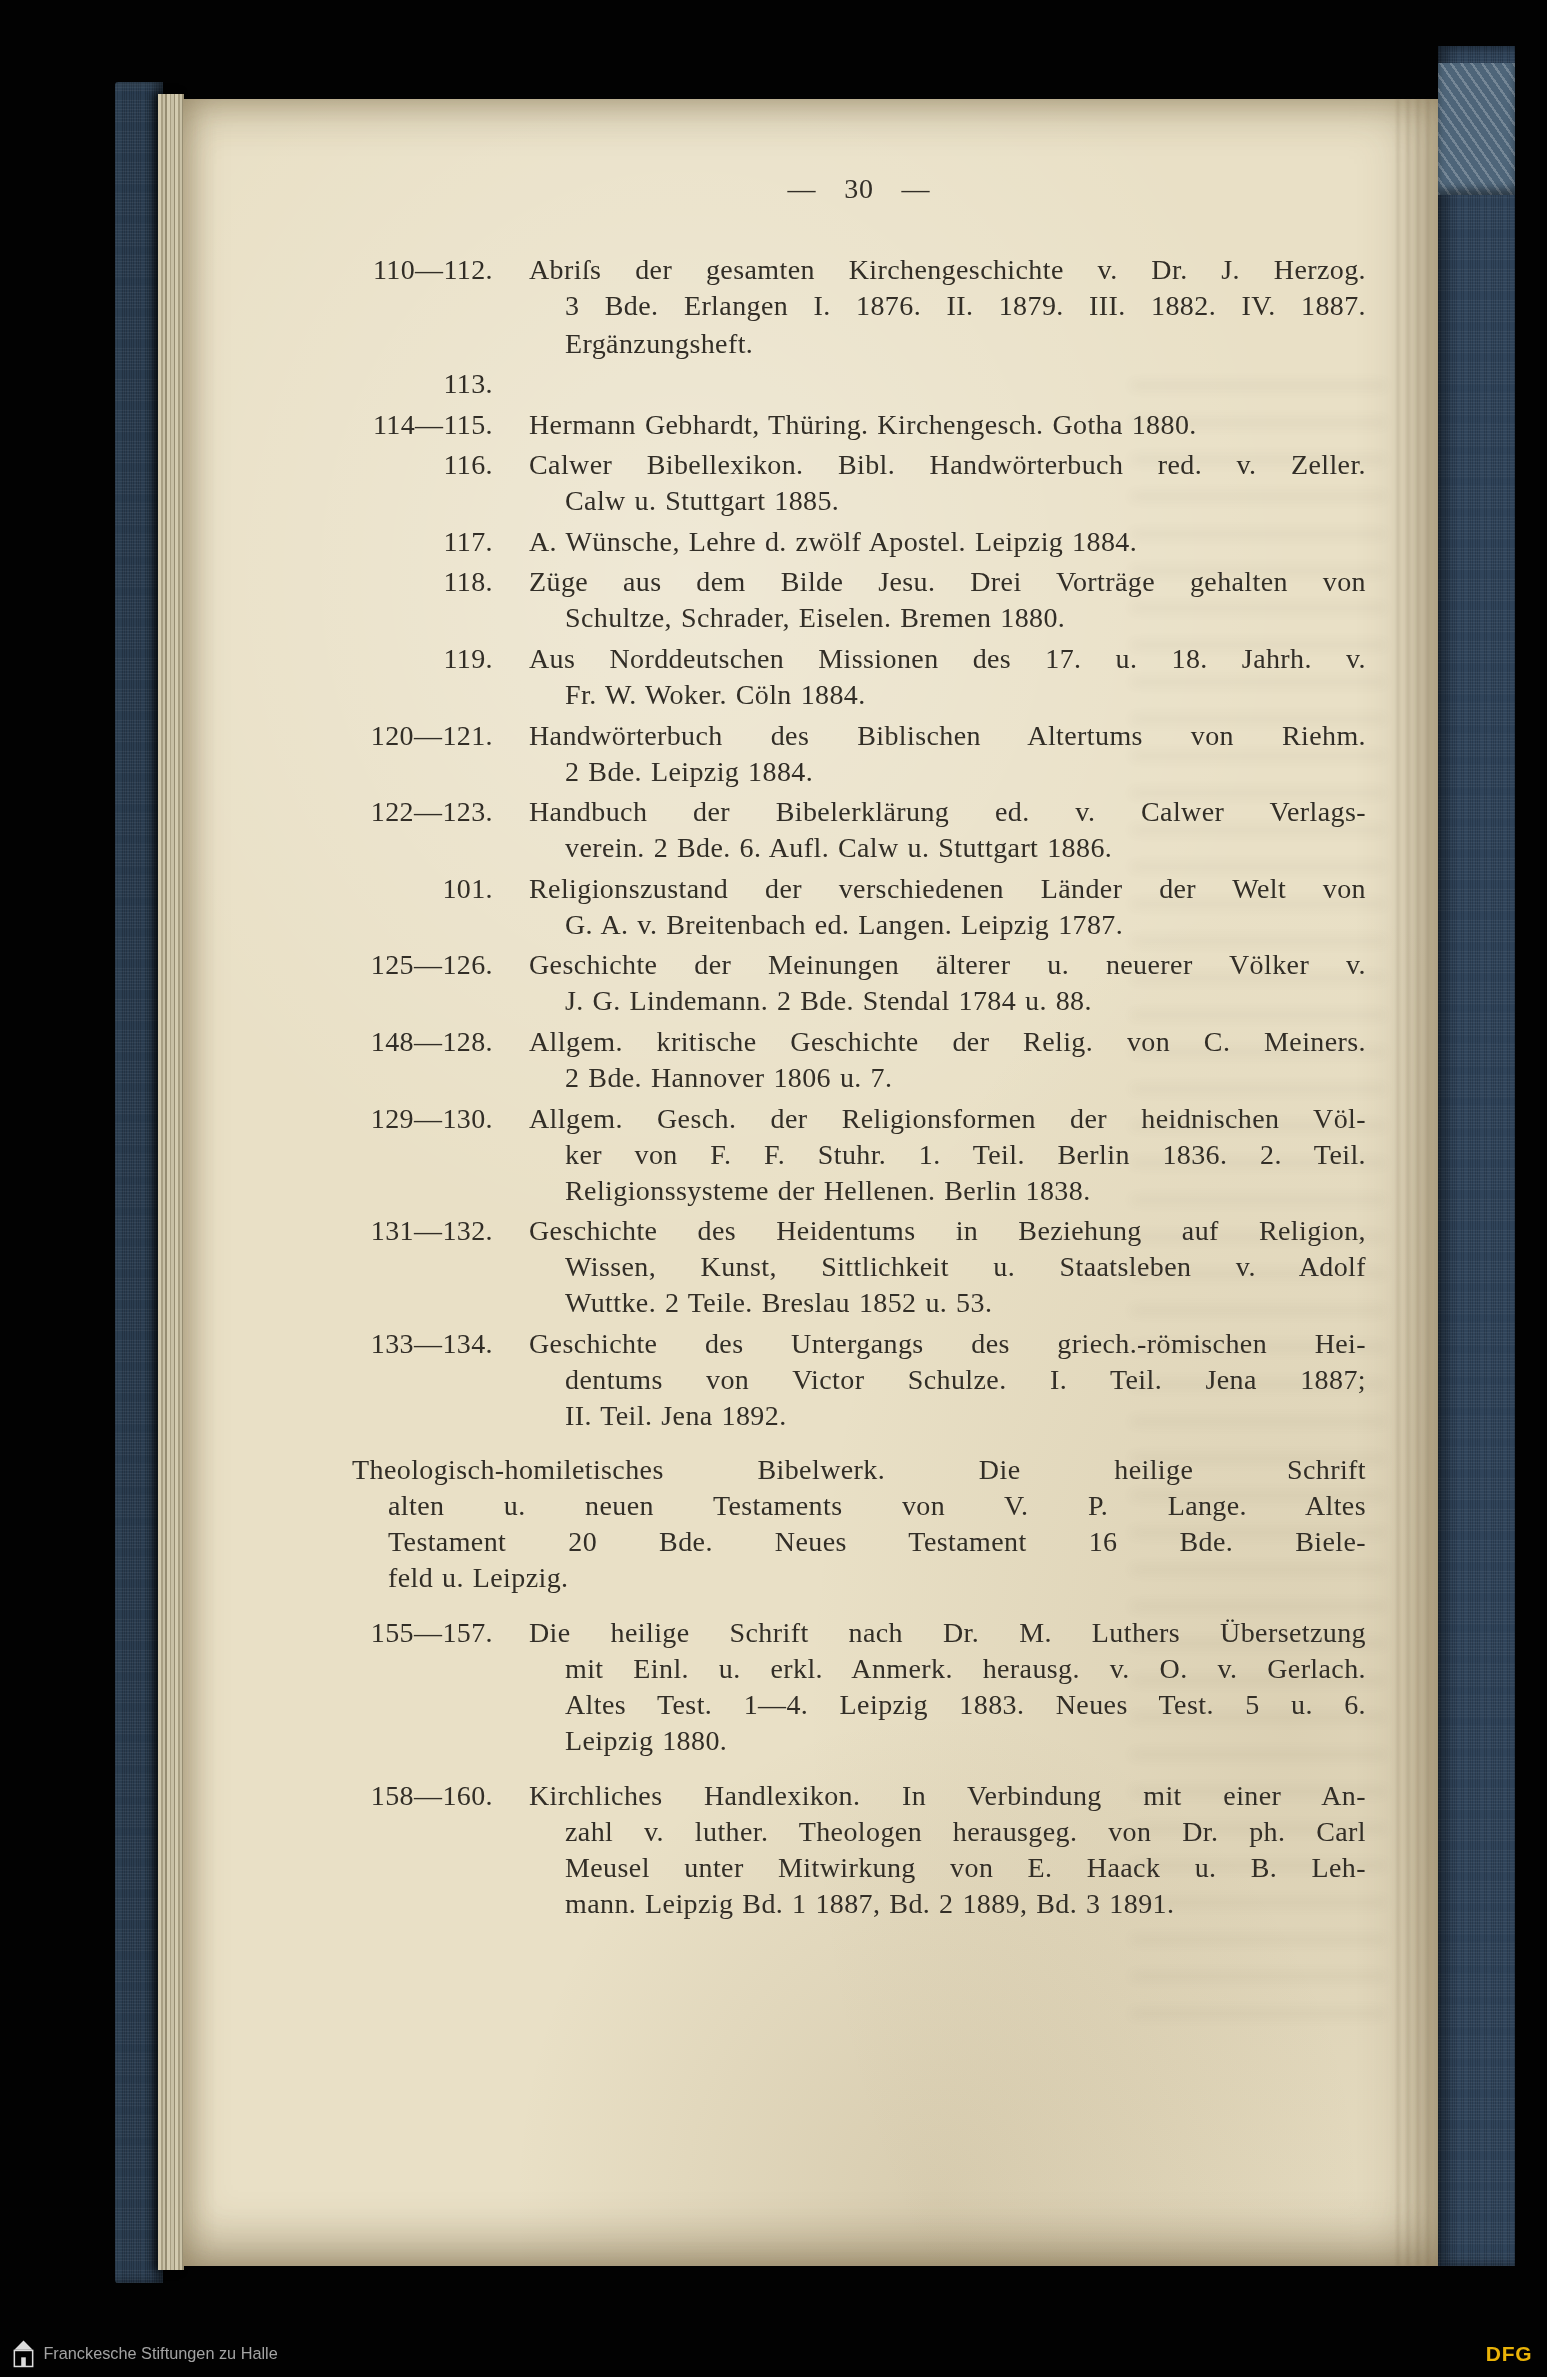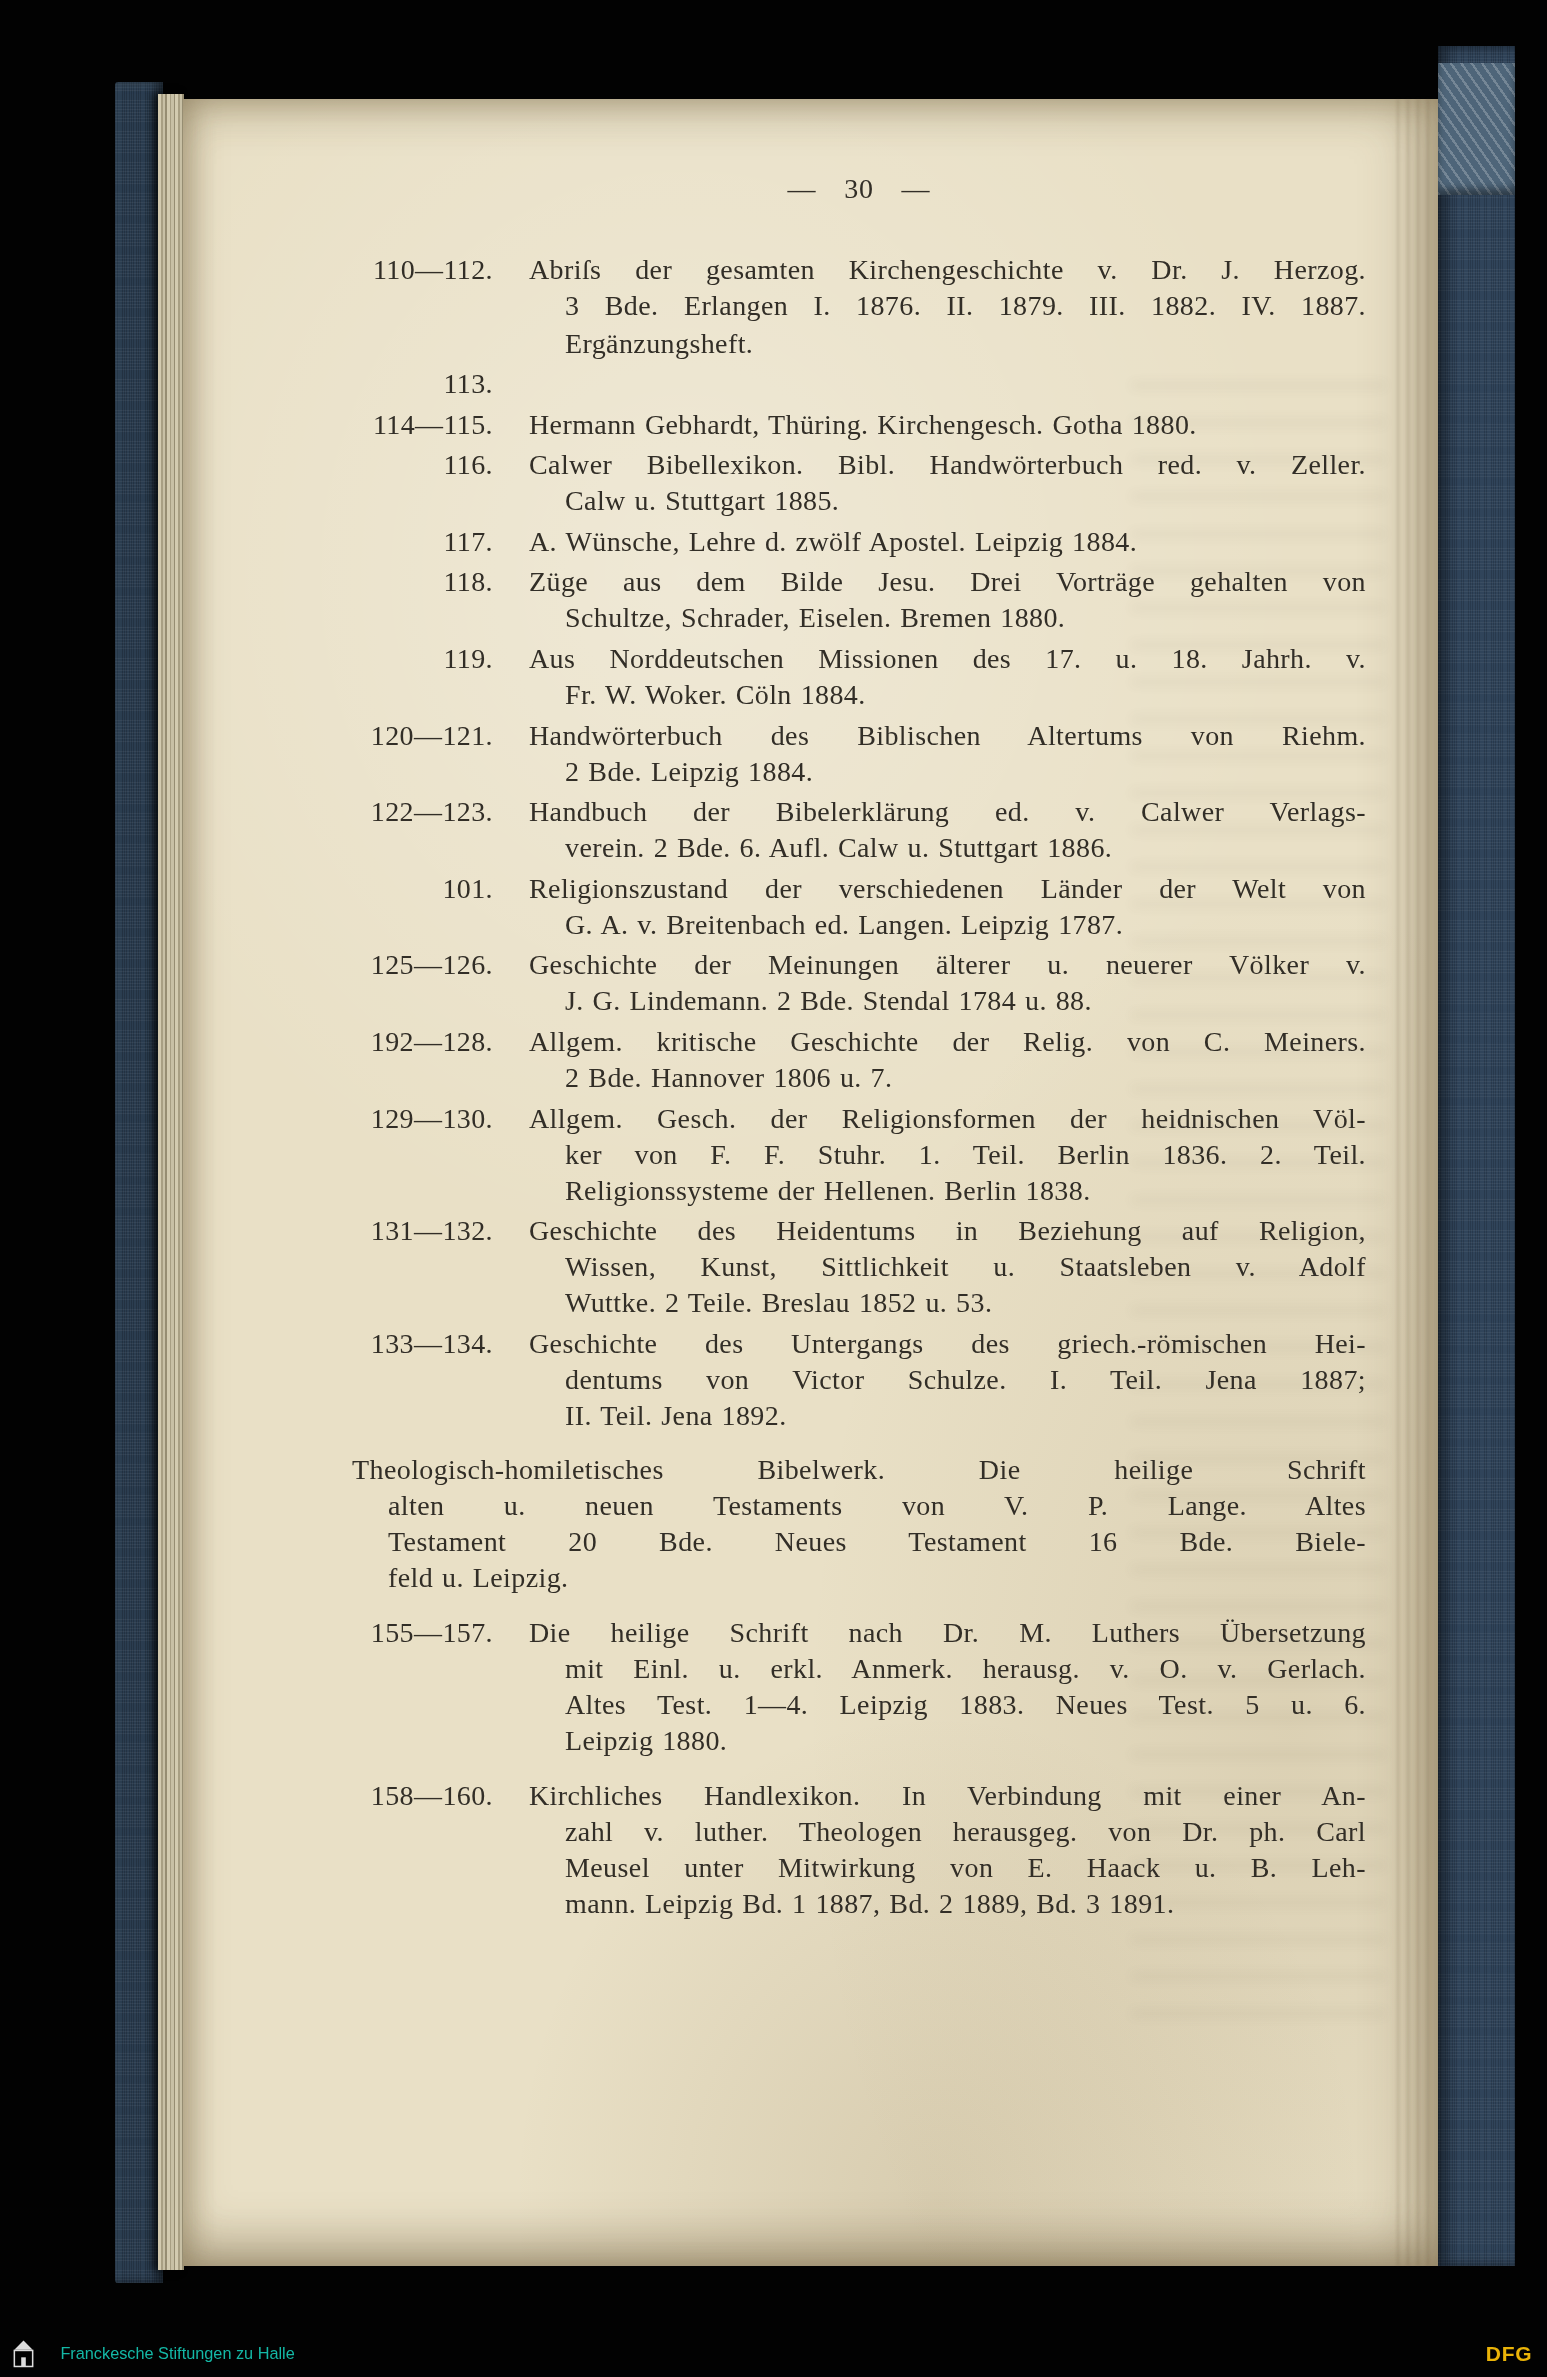--- a/index.html
+++ b/index.html
@@ -79,22 +79,22 @@
   .entry.gap{margin-top:18.6px;}
   .num{flex:none;width:141px;margin-right:36px;text-align:right;}
   .bodycol{flex:1;min-width:0;}
   .line{margin-left:36px;text-align:justify;text-align-last:justify;}
   .line.first{margin-left:0;}
   .line.end{text-align-last:left;}
   .appendix{margin-left:36px;margin-top:1.5px;}
 
   
   .footer-left{
-    position:absolute;left:12.4px;bottom:9.3px;display:flex;align-items:center;gap:25px;
-    font-family:"Liberation Sans",sans-serif;color:#14b8a6;font-size:16.3px;z-index:5;
+    position:absolute;left:12.4px;bottom:9.3px;display:flex;align-items:center;gap:8px;
+    font-family:"Liberation Sans",sans-serif;color:#a3a3a3;font-size:16.3px;z-index:5;
   }
   .footer-right{
     position:absolute;right:15.5px;bottom:10.8px;z-index:5;
     font-family:"Liberation Sans",sans-serif;font-weight:bold;font-size:21px;color:#eab308;letter-spacing:0.8px;
   }
 </style>
 </head>
 <body>
 
 <div class="canvas">
@@ -185,21 +185,21 @@
 
   <div class="entry">
     <div class="num">125—126.</div>
     <div class="bodycol">
               <div class="line first">Geschichte der Meinungen älterer u. neuerer Völker v.</div>
               <div class="line end">J. G. Lindemann. 2 Bde. Stendal 1784 u. 88.</div>
             </div>
   </div>
 
   <div class="entry">
-    <div class="num">192—128.</div>
+    <div class="num">148—128.</div>
     <div class="bodycol">
               <div class="line first">Allgem. kritische Geschichte der Relig. von C. Meiners.</div>
               <div class="line end">2 Bde. Hannover 1806 u. 7.</div>
             </div>
   </div>
 
   <div class="entry">
     <div class="num">129—130.</div>
     <div class="bodycol">
               <div class="line first">Allgem. Gesch. der Religionsformen der heidnischen Völ-</div>

